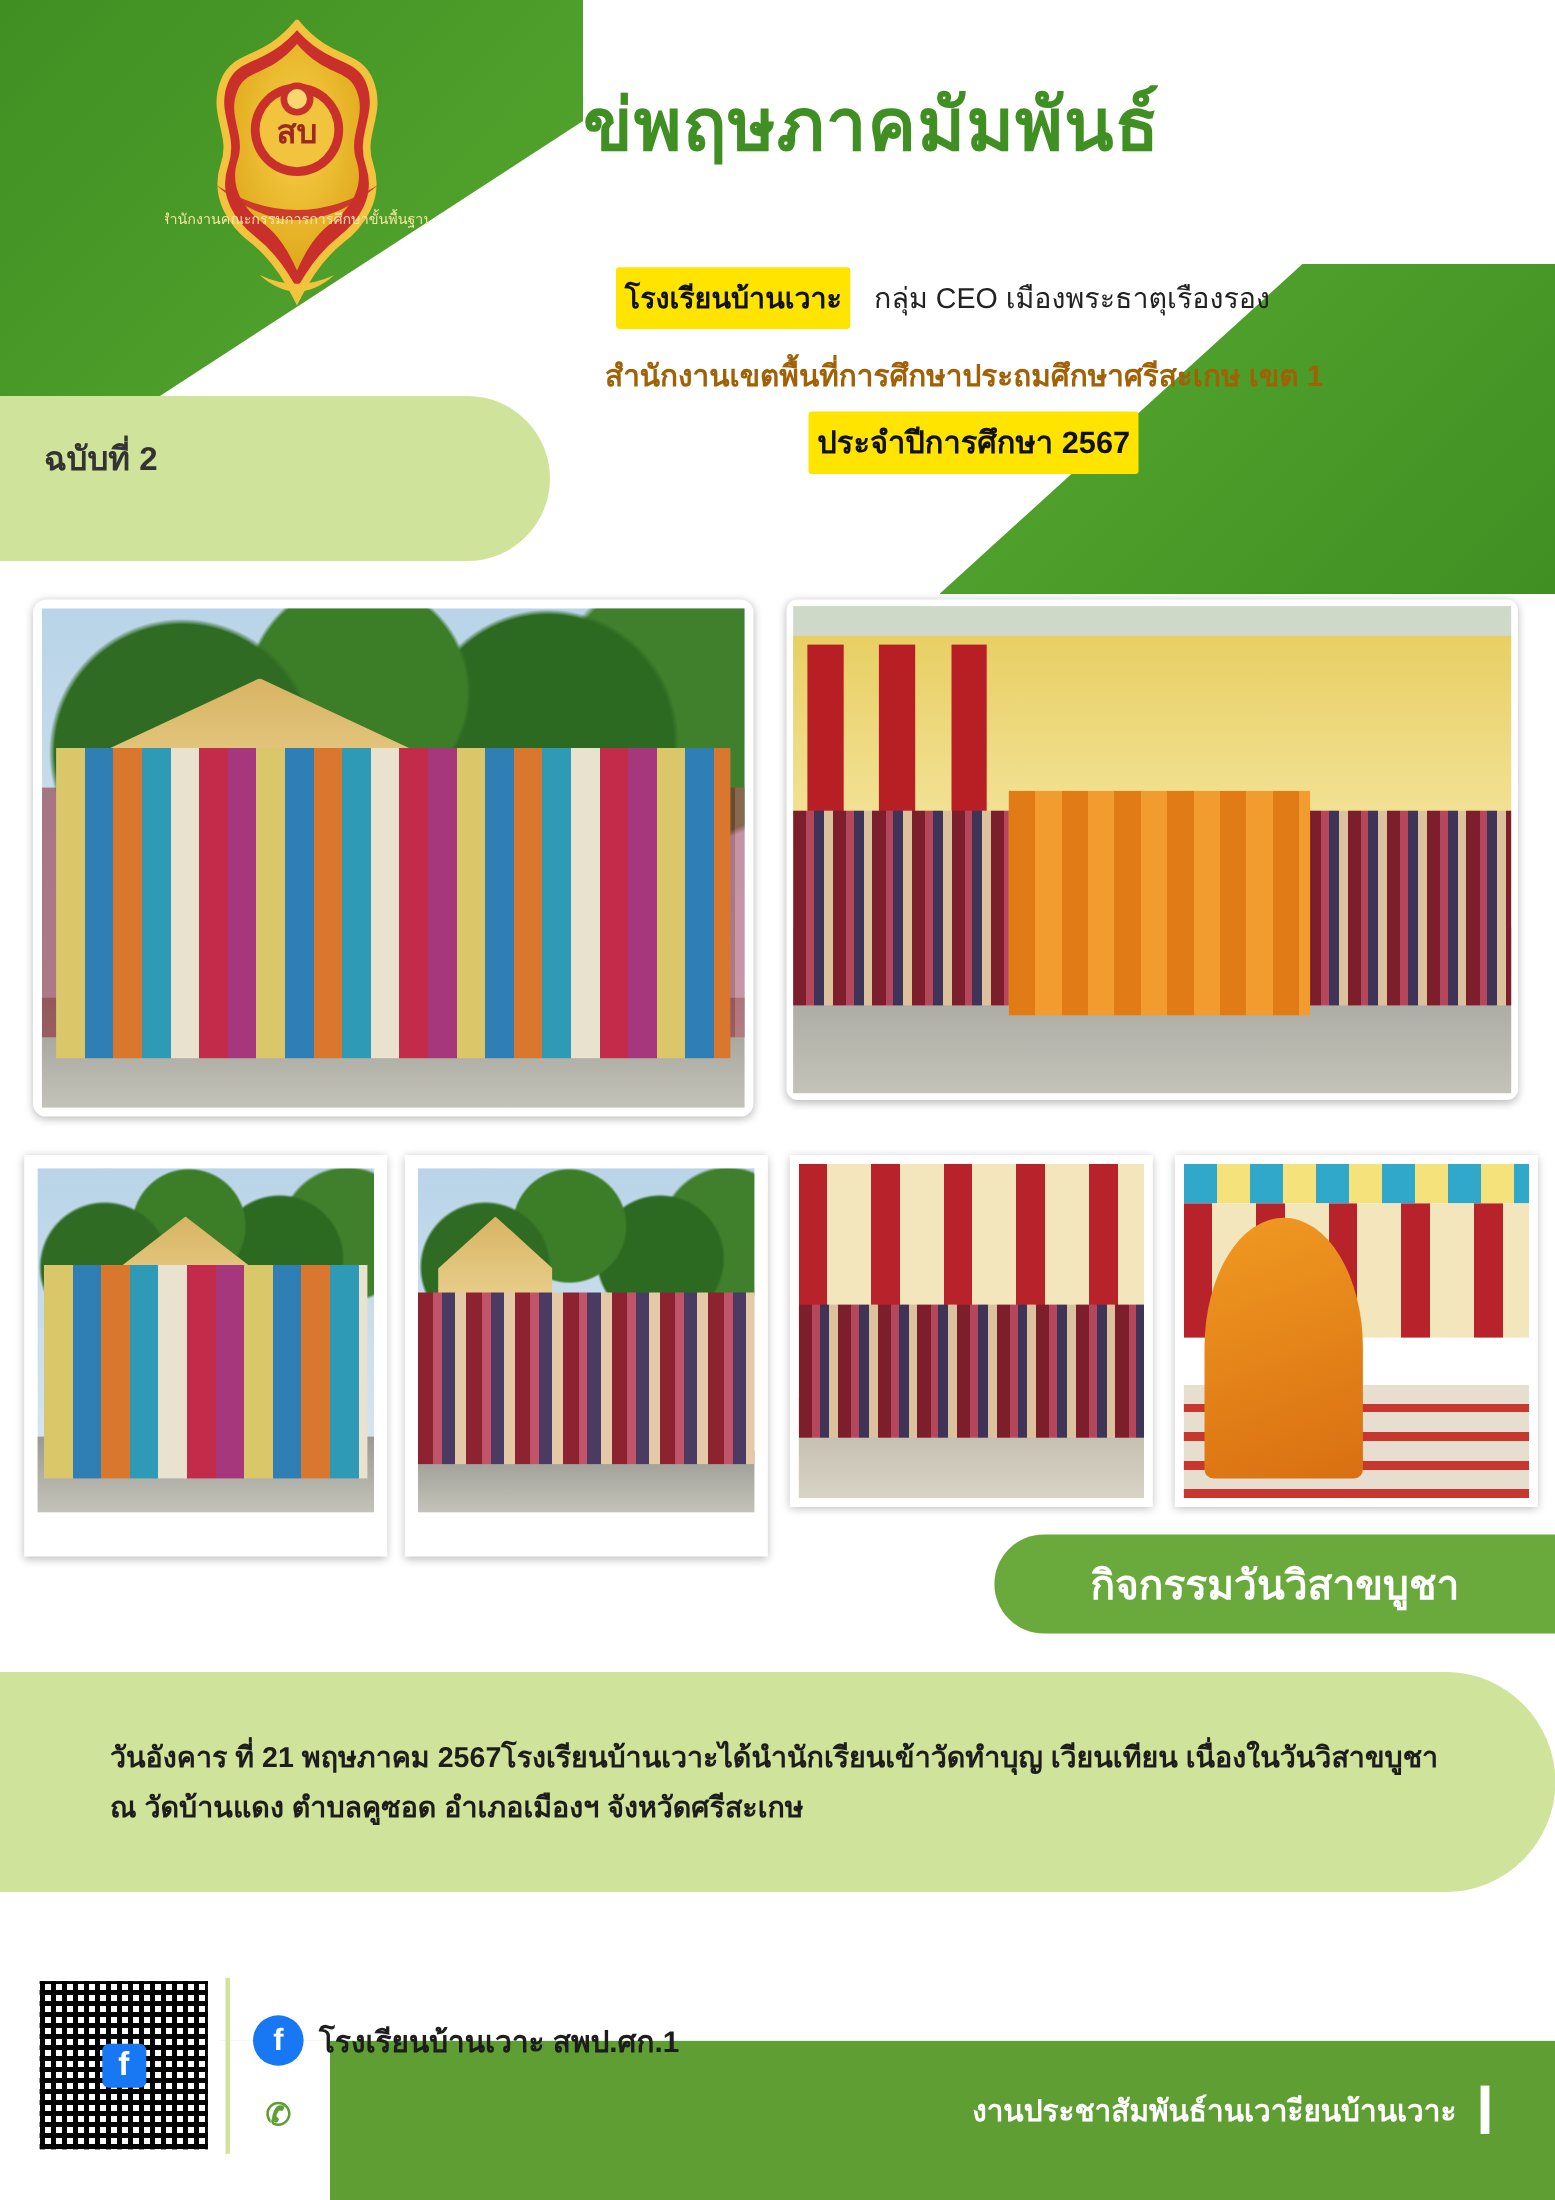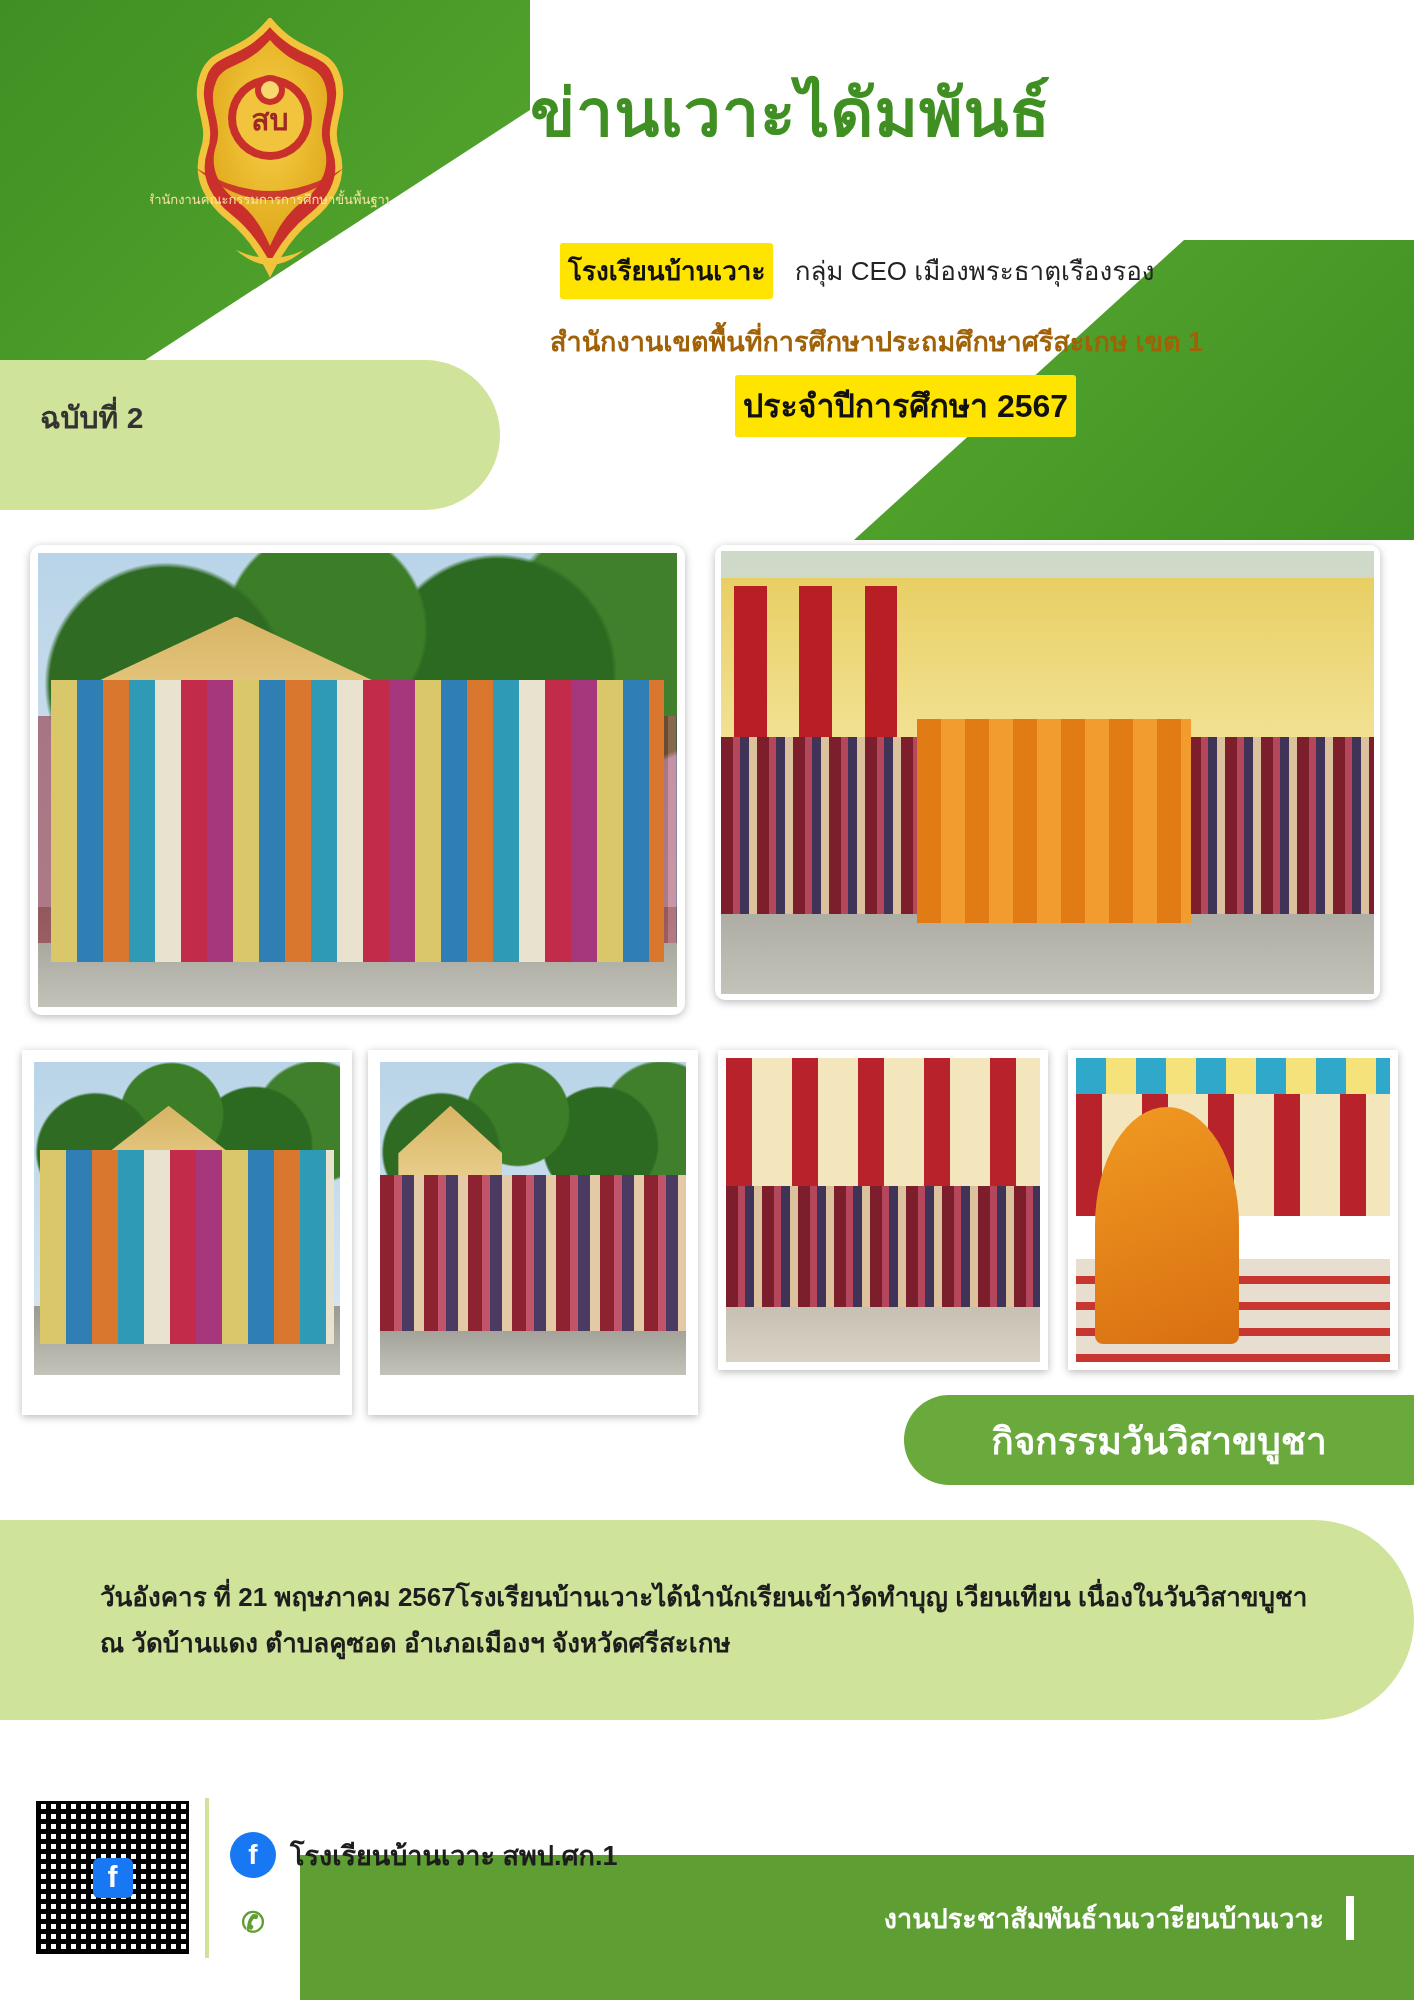--- a/index.html
+++ b/index.html
@@ -48,21 +48,21 @@
   .hl-yellow {
     background:#ffe400; padding:13px 8px; border-radius:3px;
     color:#111; font-weight:bold;
   }
   .subline2 {
     position:absolute; left:550px; top:320px; width:830px;
     font-size:27px; color:#a16207; font-weight:bold; white-space:nowrap;
   }
   .subline3 {
     position:absolute; left:735px; top:380px;
-    font-size:32px; font-weight:bold;
+    font-size:28px; font-weight:bold;
   }
 
   .issue-box {
     position:absolute; left:40px; top:395px; width:420px;
     color:#333; font-size:30px; line-height:1.5; font-weight:bold;
   }
 
   
   .photo {
     background:#ffffff; box-shadow:0 2px 8px rgba(0,0,0,0.28);
@@ -220,21 +220,21 @@
       <circle cx="120" cy="100" r="34" fill="#f2c43d"></circle>
       <circle cx="120" cy="72" r="15" fill="#c9302c"></circle>
       <circle cx="120" cy="72" r="9" fill="#f7d870"></circle>
       <text x="120" y="112" font-size="30" font-weight="bold" fill="#9c2a22" text-anchor="middle" font-family="Liberation Serif, serif">สบ</text>
       <path d="M46 150 Q120 196 194 150 Q120 214 46 150 Z" fill="#c9302c" opacity="0.92"></path>
       <text x="120" y="186" font-size="13" fill="#f7e3a0" text-anchor="middle" font-family="Liberation Sans, sans-serif">สำนักงานคณะกรรมการการศึกษาขั้นพื้นฐาน</text>
       <path d="M86 232 Q120 262 154 232 Q120 248 86 232 Z" fill="#f2c43d"></path>
     </svg>
   </div>
 
-  <div class="title-main">ข่านเวาะไดัมพันธ์</div>
+  <div class="title-main">ข่พฤษภาคมัมพันธ์</div>
 
   <div class="subline1">
     <span class="hl-yellow">โรงเรียนบ้านเวาะ</span>
     <span style="margin-left:14px;">กลุ่ม CEO เมืองพระธาตุเรืองรอง</span>
   </div>
 
   <div class="subline2">สำนักงานเขตพื้นที่การศึกษาประถมศึกษาศรีสะเกษ เขต 1</div>
 
   <div class="subline3">
     <span class="hl-yellow">ประจำปีการศึกษา 2567</span>

